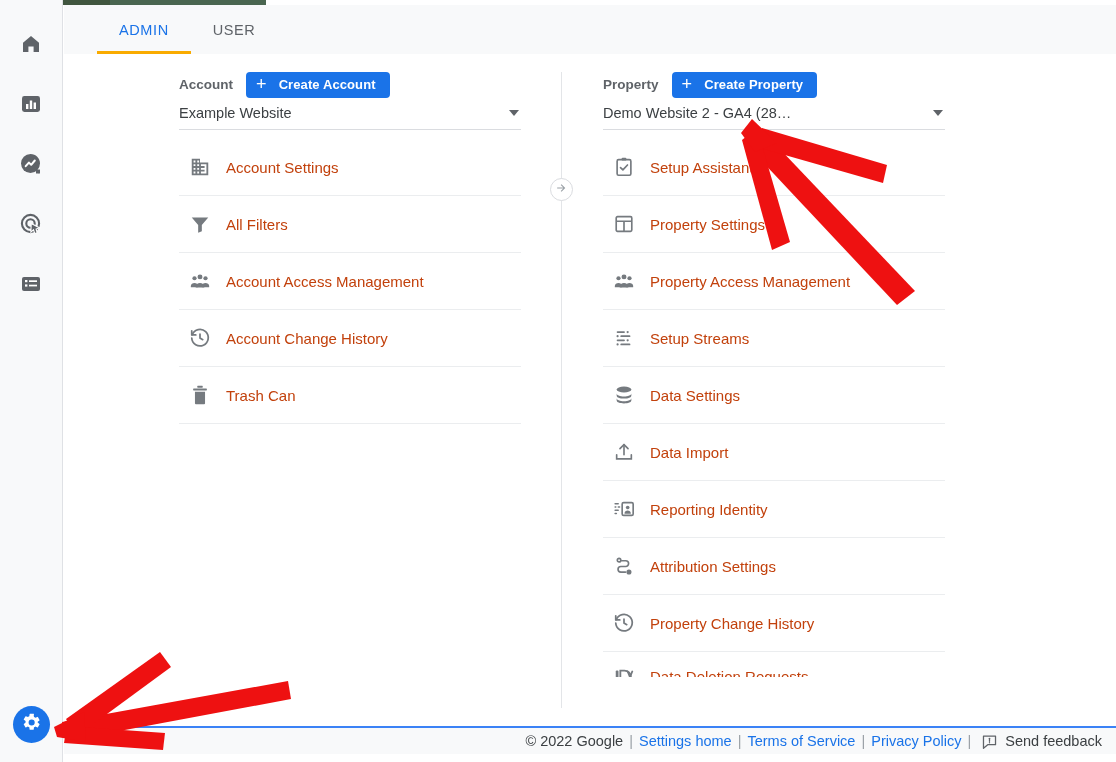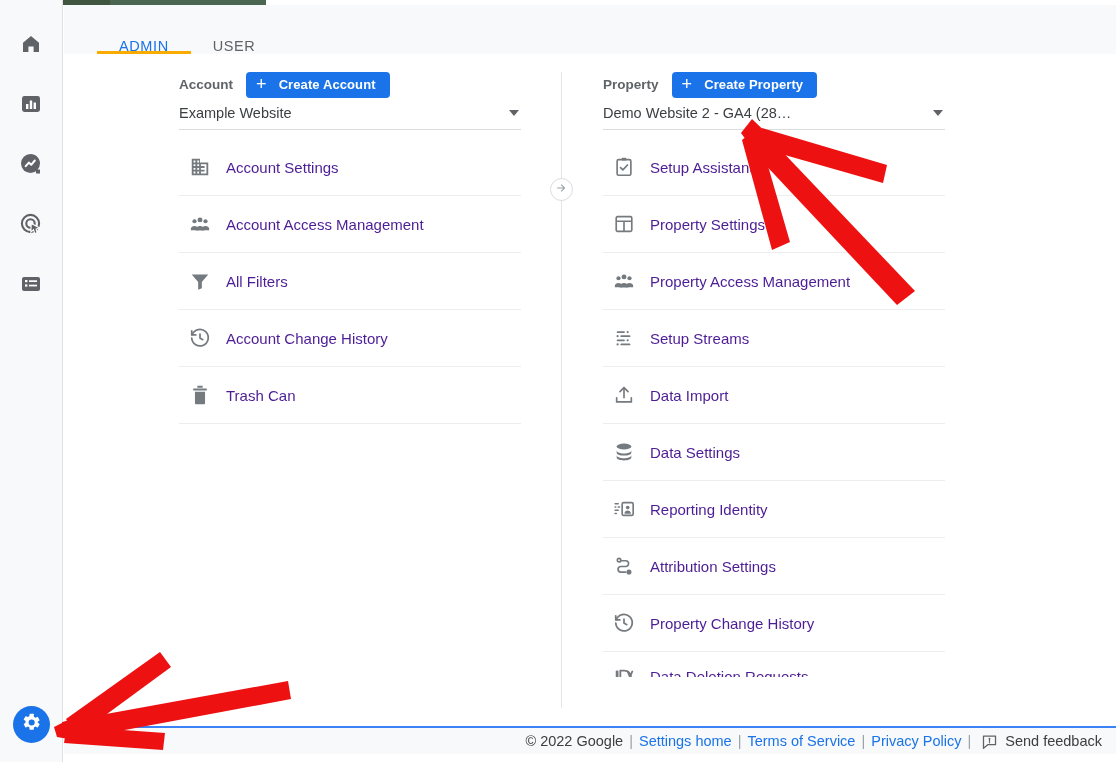--- a/index.html
+++ b/index.html
@@ -57,21 +57,21 @@
     position: absolute; top: 5px; left: 64px;
     width: 1052px; height: 49px;
     background: #f8f9fa;
   }
   .tabs {
     position: absolute; left: 33px; top: 0;
     display: flex;
   }
   .tab {
     height: 49px;
-    display: flex; align-items: flex-end;
+    display: flex; align-items: center;
     padding: 0 22px;
     font-size: 14.5px; letter-spacing: .6px;
     color: #5f6368;
     cursor: pointer;
     position: relative;
   }
   .tab.active { color: #1a73e8; }
   .tab.active::after {
     content: ""; position: absolute;
     left: 0; right: 0; bottom: 0; height: 3px;
@@ -143,21 +143,21 @@
     border-bottom: 1px solid #ebedef;
     cursor: pointer;
   }
   .menu-icon {
     width: 47px; flex: 0 0 47px;
     display: flex; align-items: center; justify-content: flex-start;
     padding-left: 10px;
   }
   .menu-icon svg { display: block; }
   .menu-label {
-    font-size: 15px; color: #4c1d95;
+    font-size: 15px; color: #c2410c;
   }
   .menu-row.clipped { height: 25px; overflow: hidden; border-bottom: none; }
   .menu-row.clipped .menu-label { position: relative; top: 12px; }
   .menu-row.clipped .menu-icon  { position: relative; top: 12px; }
 
   
   .divider {
     position: absolute; left: 497px; top: 18px;
     width: 1px; height: 636px;
     background: #e3e5e8;
@@ -311,38 +311,38 @@
             <svg width="22" height="22" viewBox="0 0 24 24" fill="#757a7f">
               <path d="M12 7V3H3v18h18V7h-9zM7 19H5v-2h2v2zm0-4H5v-2h2v2zm0-4H5V9h2v2zm0-4H5V5h2v2zm4 12H9v-2h2v2zm0-4H9v-2h2v2zm0-4H9V9h2v2zm0-4H9V5h2v2zm8 12h-6v-2h2v-2h-2v-2h2v-2h-2V9h6v10zm-2-8h-2v2h2v-2zm0 4h-2v2h2v-2z"></path>
             </svg>
           </span>
           <span class="menu-label">Account Settings</span>
         </div>
 
         <div class="menu-row">
           <span class="menu-icon">
             <svg width="22" height="22" viewBox="0 0 24 24" fill="#757a7f">
+              <path d="M3 5h18l-7 8.2V20l-4 1.5v-8.3L3 5z"></path>
+            </svg>
+          </span>
+          <span class="menu-label">All Filters</span>
+        </div>
+
+        <div class="menu-row">
+          <span class="menu-icon">
+            <svg width="22" height="22" viewBox="0 0 24 24" fill="#757a7f">
               <circle cx="6" cy="9" r="2.3"></circle>
               <circle cx="18" cy="9" r="2.3"></circle>
               <circle cx="12" cy="7.5" r="2.7"></circle>
               <path d="M2 17.5c0-2 2-3.3 4-3.3s4 1.3 4 3.3v1.2H2v-1.2z"></path>
               <path d="M14 17.5c0-2 2-3.3 4-3.3s4 1.3 4 3.3v1.2h-8v-1.2z"></path>
               <path d="M7.3 18c0-2.3 2.2-3.9 4.7-3.9s4.7 1.6 4.7 3.9v1.1H7.3V18z"></path>
             </svg>
           </span>
           <span class="menu-label">Account Access Management</span>
-        </div>
-
-        <div class="menu-row">
-          <span class="menu-icon">
-            <svg width="22" height="22" viewBox="0 0 24 24" fill="#757a7f">
-              <path d="M3 5h18l-7 8.2V20l-4 1.5v-8.3L3 5z"></path>
-            </svg>
-          </span>
-          <span class="menu-label">All Filters</span>
         </div>
 
         <div class="menu-row">
           <span class="menu-icon">
             <svg width="22" height="22" viewBox="0 0 24 24" fill="none" stroke="#757a7f" stroke-width="1.9">
               <path d="M3.6 8.4A9 9 0 1 1 3 12" stroke-linecap="round"></path>
               <path d="M3 4.2v4.4h4.4" stroke-linecap="round" stroke-linejoin="round"></path>
               <path d="M12 7.8V12l3 1.8" stroke-linecap="round"></path>
             </svg>
           </span>
@@ -425,38 +425,38 @@
               <circle cx="16" cy="14.5" r="1.2"></circle>
               <rect x="8" y="18" width="11" height="2" rx="1"></rect>
               <circle cx="5" cy="19" r="1.2"></circle>
             </svg>
           </span>
           <span class="menu-label">Setup Streams</span>
         </div>
 
         <div class="menu-row">
           <span class="menu-icon">
+            <svg width="22" height="22" viewBox="0 0 24 24" fill="#757a7f">
+              <ellipse cx="12" cy="6" rx="8" ry="3.2"></ellipse>
+              <path d="M4 10.3c0 1.8 3.6 3.2 8 3.2s8-1.4 8-3.2v2.4c0 1.8-3.6 3.2-8 3.2s-8-1.4-8-3.2v-2.4z"></path>
+              <path d="M4 15.6c0 1.8 3.6 3.2 8 3.2s8-1.4 8-3.2V18c0 1.8-3.6 3.2-8 3.2S4 19.8 4 18v-2.4z"></path>
+            </svg>
+          </span>
+          <span class="menu-label">Data Settings</span>
+        </div>
+
+        <div class="menu-row">
+          <span class="menu-icon">
             <svg width="22" height="22" viewBox="0 0 24 24" fill="none" stroke="#757a7f" stroke-width="1.8" stroke-linecap="round">
               <path d="M12 15V4"></path>
               <path d="M7.6 8.4L12 4l4.4 4.4" stroke-linejoin="round"></path>
               <path d="M4 15v4.5h16V15"></path>
             </svg>
           </span>
           <span class="menu-label">Data Import</span>
-        </div>
-
-        <div class="menu-row">
-          <span class="menu-icon">
-            <svg width="22" height="22" viewBox="0 0 24 24" fill="#757a7f">
-              <ellipse cx="12" cy="6" rx="8" ry="3.2"></ellipse>
-              <path d="M4 10.3c0 1.8 3.6 3.2 8 3.2s8-1.4 8-3.2v2.4c0 1.8-3.6 3.2-8 3.2s-8-1.4-8-3.2v-2.4z"></path>
-              <path d="M4 15.6c0 1.8 3.6 3.2 8 3.2s8-1.4 8-3.2V18c0 1.8-3.6 3.2-8 3.2S4 19.8 4 18v-2.4z"></path>
-            </svg>
-          </span>
-          <span class="menu-label">Data Settings</span>
         </div>
 
         <div class="menu-row">
           <span class="menu-icon">
             <svg width="22" height="22" viewBox="0 0 24 24" fill="#757a7f">
               <rect x="1.5" y="5.5" width="5" height="1.6" rx=".8"></rect>
               <rect x="1.5" y="9" width="2.4" height="1.6" rx=".8"></rect>
               <rect x="5" y="9" width="3" height="1.6" rx=".8"></rect>
               <rect x="1.5" y="12.5" width="5" height="1.6" rx=".8"></rect>
               <rect x="1.5" y="16" width="3" height="1.6" rx=".8"></rect>

